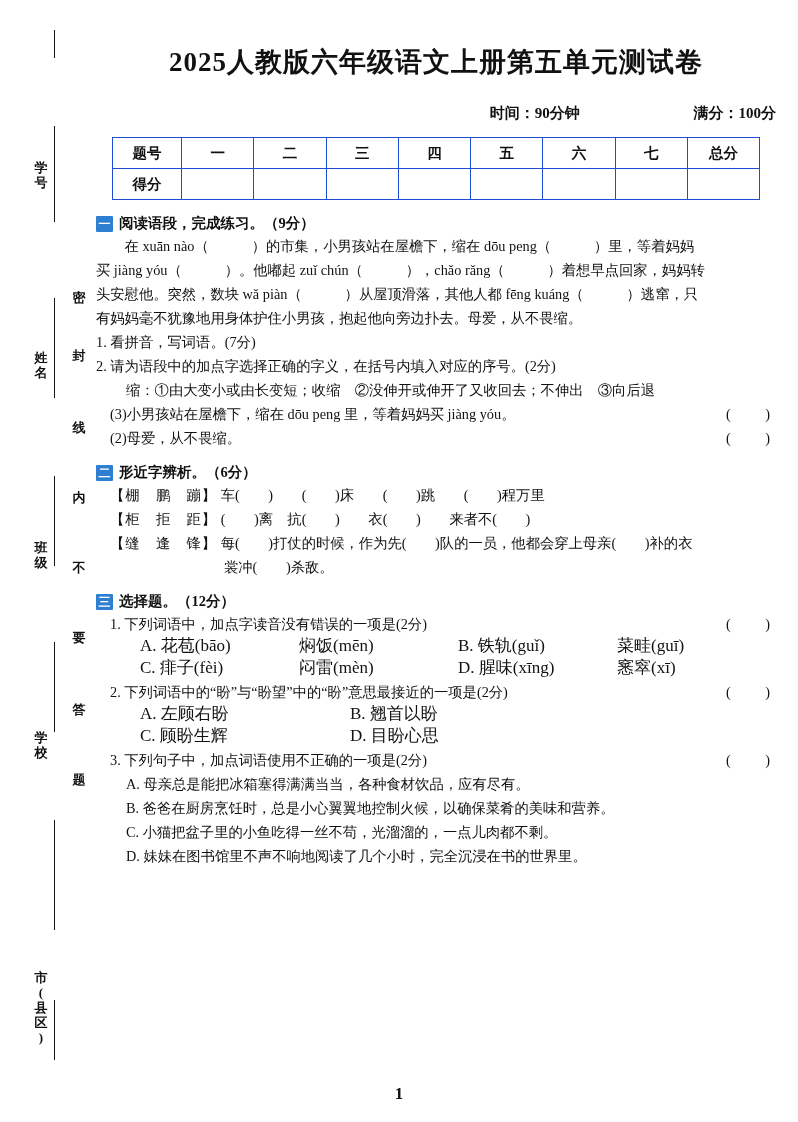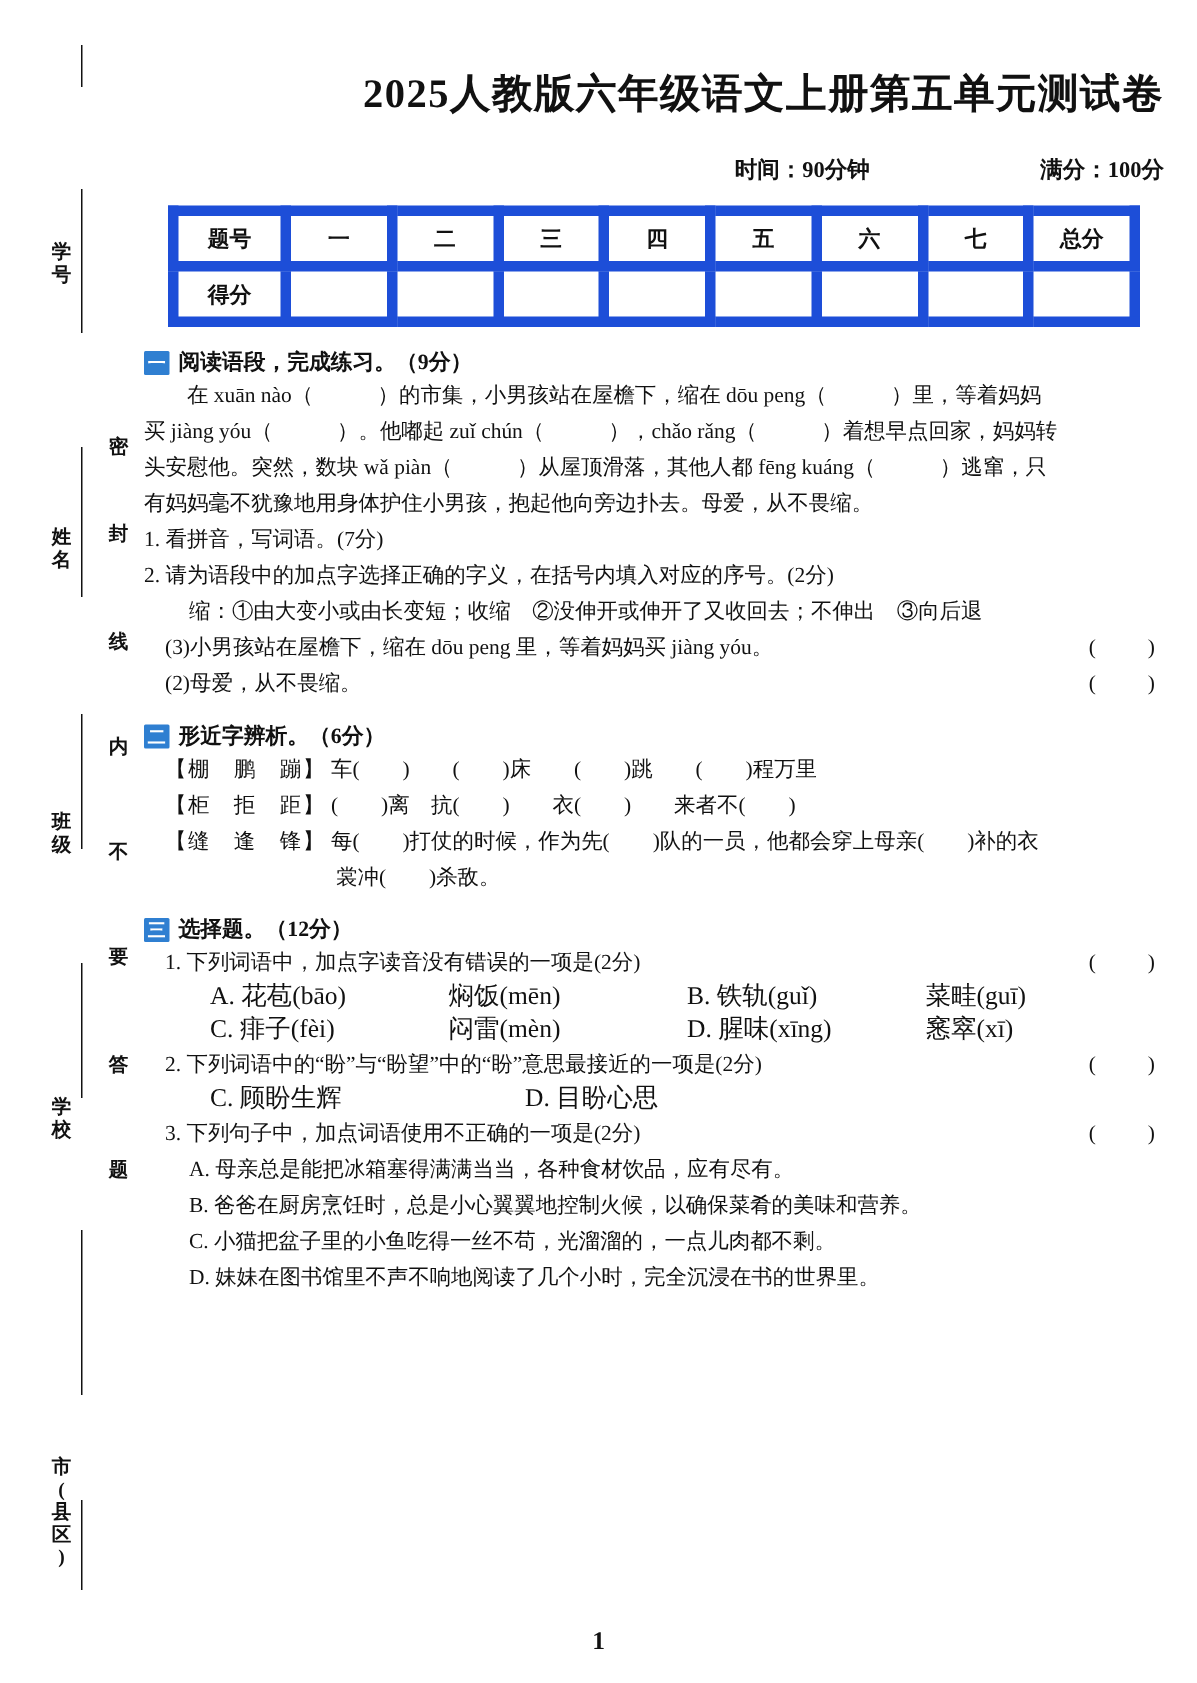--- a/index.html
+++ b/index.html
@@ -54,21 +54,21 @@
   .content {
     position: absolute;
     left: 96px;
     top: 30px;
     width: 680px;
   }
   .doc-title {
     font-family: "Liberation Serif", "DejaVu Serif", serif;
     font-weight: bold;
     font-size: 27px;
-    text-align: right;
+    text-align: center;
     letter-spacing: 1px;
     margin-top: 14px;
     white-space: nowrap;
   }
   .sub-title {
     font-family: "Liberation Serif", "DejaVu Serif", serif;
     font-weight: bold;
     font-size: 21px;
     text-align: center;
     margin-top: 26px;
@@ -83,21 +83,21 @@
   .meta-row .m1 { margin-right: 110px; }
 
   
   table.score {
     border-collapse: collapse;
     margin: 14px auto 0 auto;
     width: 648px;
     table-layout: fixed;
   }
   table.score td {
-    border: 7px solid #1d4ed8;
+    border: 1px solid #1d4ed8;
     height: 28px;
     text-align: center;
     font-size: 14.5px;
     font-weight: bold;
   }
   table.score td.lbl { width: 66px; }
 
   
   .sec-head {
     margin-top: 14px;
@@ -322,20 +322,24 @@
       <span class="o">闷雷(mèn)</span>
       <span class="o">D. 腥味(xīng)</span>
       <span class="o">窸窣(xī)</span>
     </div>
 
     <div class="rowline q i1">
       <span class="rightpar">(　　)</span>
       <span>2. 下列词语中的“盼”与“盼望”中的“盼”意思最接近的一项是(2分)</span>
     </div>
     <div class="opt-row">
+      <span class="o wide">A. 左顾右盼</span>
+      <span class="o">B. 翘首以盼</span>
+    </div>
+    <div class="opt-row">
       <span class="o wide">C. 顾盼生辉</span>
       <span class="o">D. 目盼心思</span>
     </div>
 
     <div class="rowline q i1">
       <span class="rightpar">(　　)</span>
       <span>3. 下列句子中，加点词语使用不正确的一项是(2分)</span>
     </div>
     <div class="q i2">A. 母亲总是能把冰箱塞得满满当当，各种食材饮品，应有尽有。</div>
     <div class="q i2">B. 爸爸在厨房烹饪时，总是小心翼翼地控制火候，以确保菜肴的美味和营养。</div>

